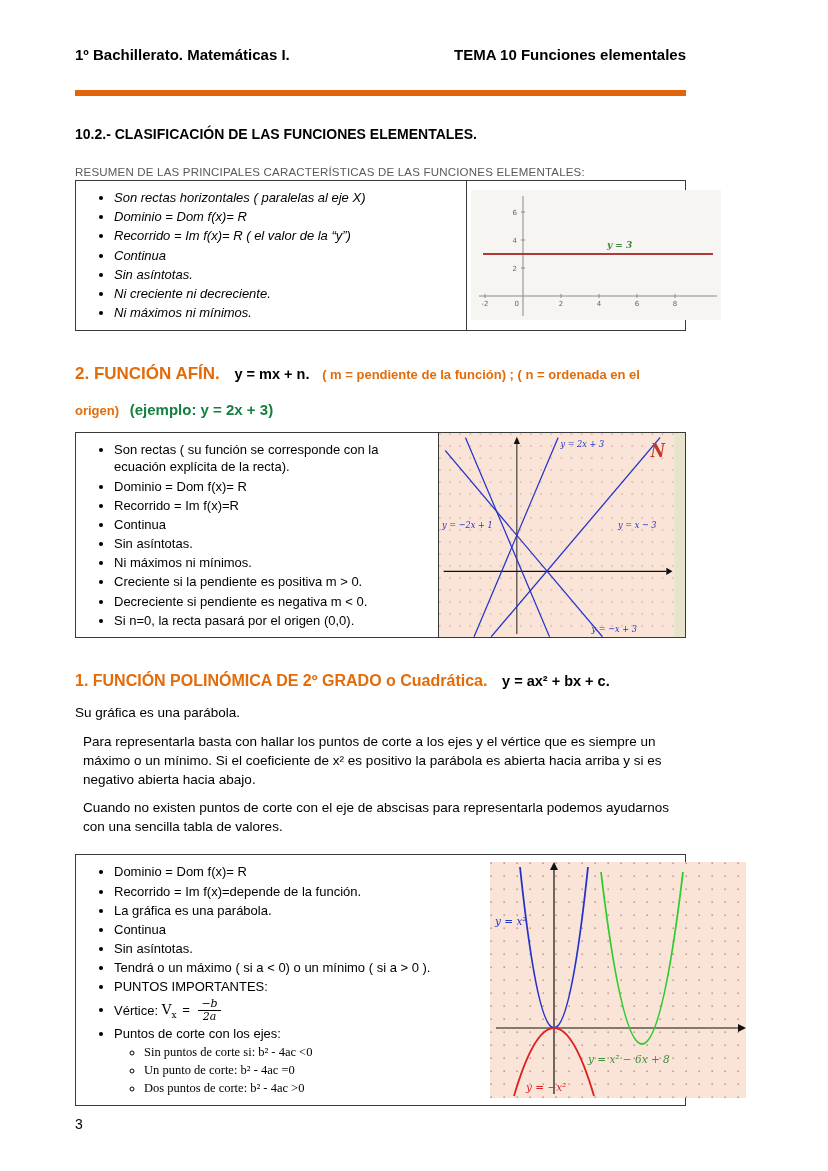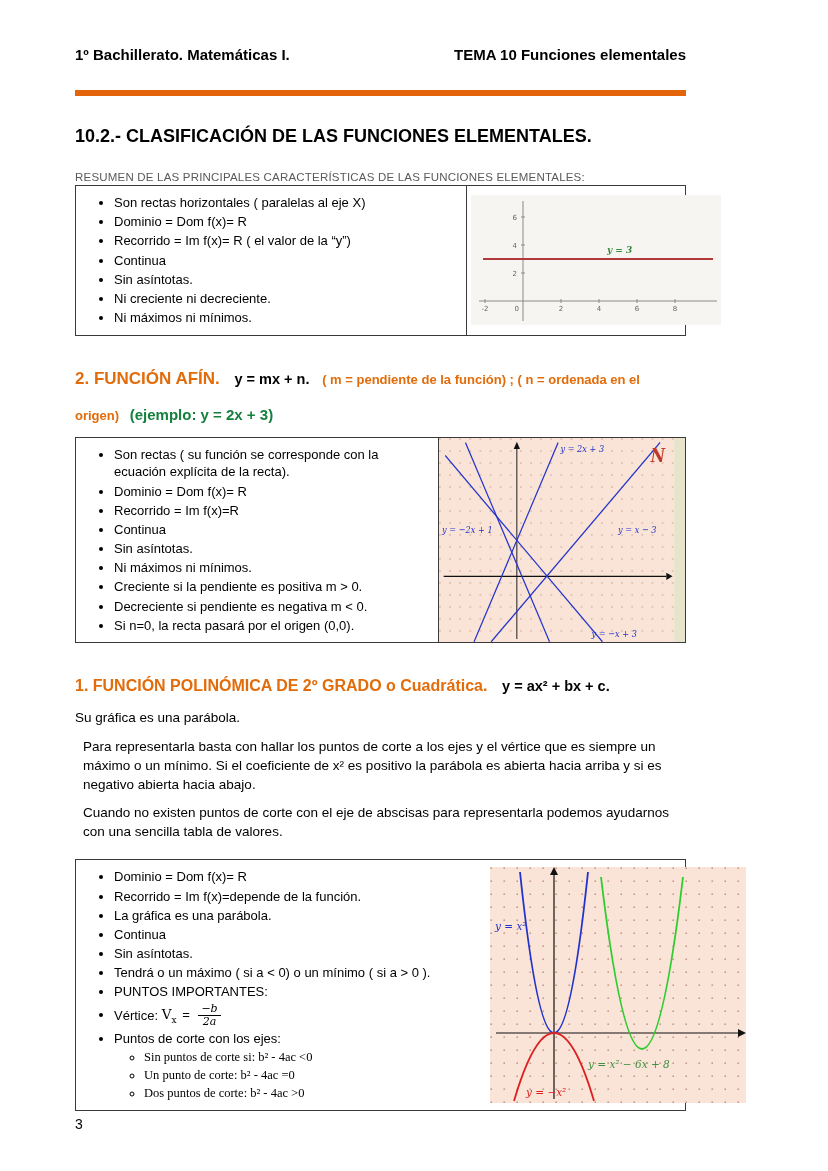--- a/index.html
+++ b/index.html
@@ -4,34 +4,34 @@
 <style>
   html,body{margin:0;padding:0;background:#ffffff;}
   .page{position:relative;width:764px;height:1171px;background:#fff;overflow:hidden;
         font-family:"Liberation Sans",sans-serif;color:#000;}
   .content{padding:46px 78px 0 75px;}
 
   .doc-header{display:flex;justify-content:space-between;font-weight:700;font-size:15px;}
 
   .rule{height:6px;background:#E4640A;margin-top:27px;}
 
-  .doc-title{font-size:18px;font-weight:700;margin:30px 0 0 0;}
+  .doc-title{font-size:14px;font-weight:700;margin:30px 0 0 0;}
 
   .subtitle{margin:24px 0 0 0;color:#595959;font-size:11.5px;letter-spacing:.2px;}
 
   .sec-heading{margin:22px 0 7px 0;line-height:1.5;}
   .h-orange-lg{color:#E36C0A;font-weight:700;font-size:16px;}
   .h-orange-xl{color:#E36C0A;font-weight:700;font-size:17px;}
   .h-black{color:#000;font-weight:700;font-size:14.5px;margin-left:8px;}
   .h-orange-sm{color:#E36C0A;font-weight:700;font-size:13px;margin-left:6px;}
   .h-orange-md{color:#15803d;font-weight:700;font-size:15px;margin-left:4px;}
 
   .box{border:1px solid #3a3a3a;display:flex;align-items:stretch;margin:2px 0 0 0;}
   .cell-text{padding:6px 8px 6px 4px;}
-  .box1 .cell-text{flex:0 0 378px;}
+  .box1 .cell-text{flex:0 0 378px;font-style:italic;}
   .box2 .cell-text{flex:0 0 350px;}
   .box3 .cell-text{flex:0 0 398px;}
   .cell-graph{flex:1;display:flex;align-items:center;justify-content:center;}
   .box1 .cell-graph{border-left:1px solid #3a3a3a;padding:4px;}
   .box2 .cell-graph{border-left:1px solid #3a3a3a;padding:0;align-items:stretch;}
   .box2 .cell-graph svg{width:100%;height:100%;display:block;}
   .box3 .cell-graph{padding:6px 4px;}
 
   ul.bullets{margin:2px 0;padding-left:34px;list-style:disc;font-size:13px;line-height:1.36;}
   ul.bullets li{margin:1.5px 0;}

